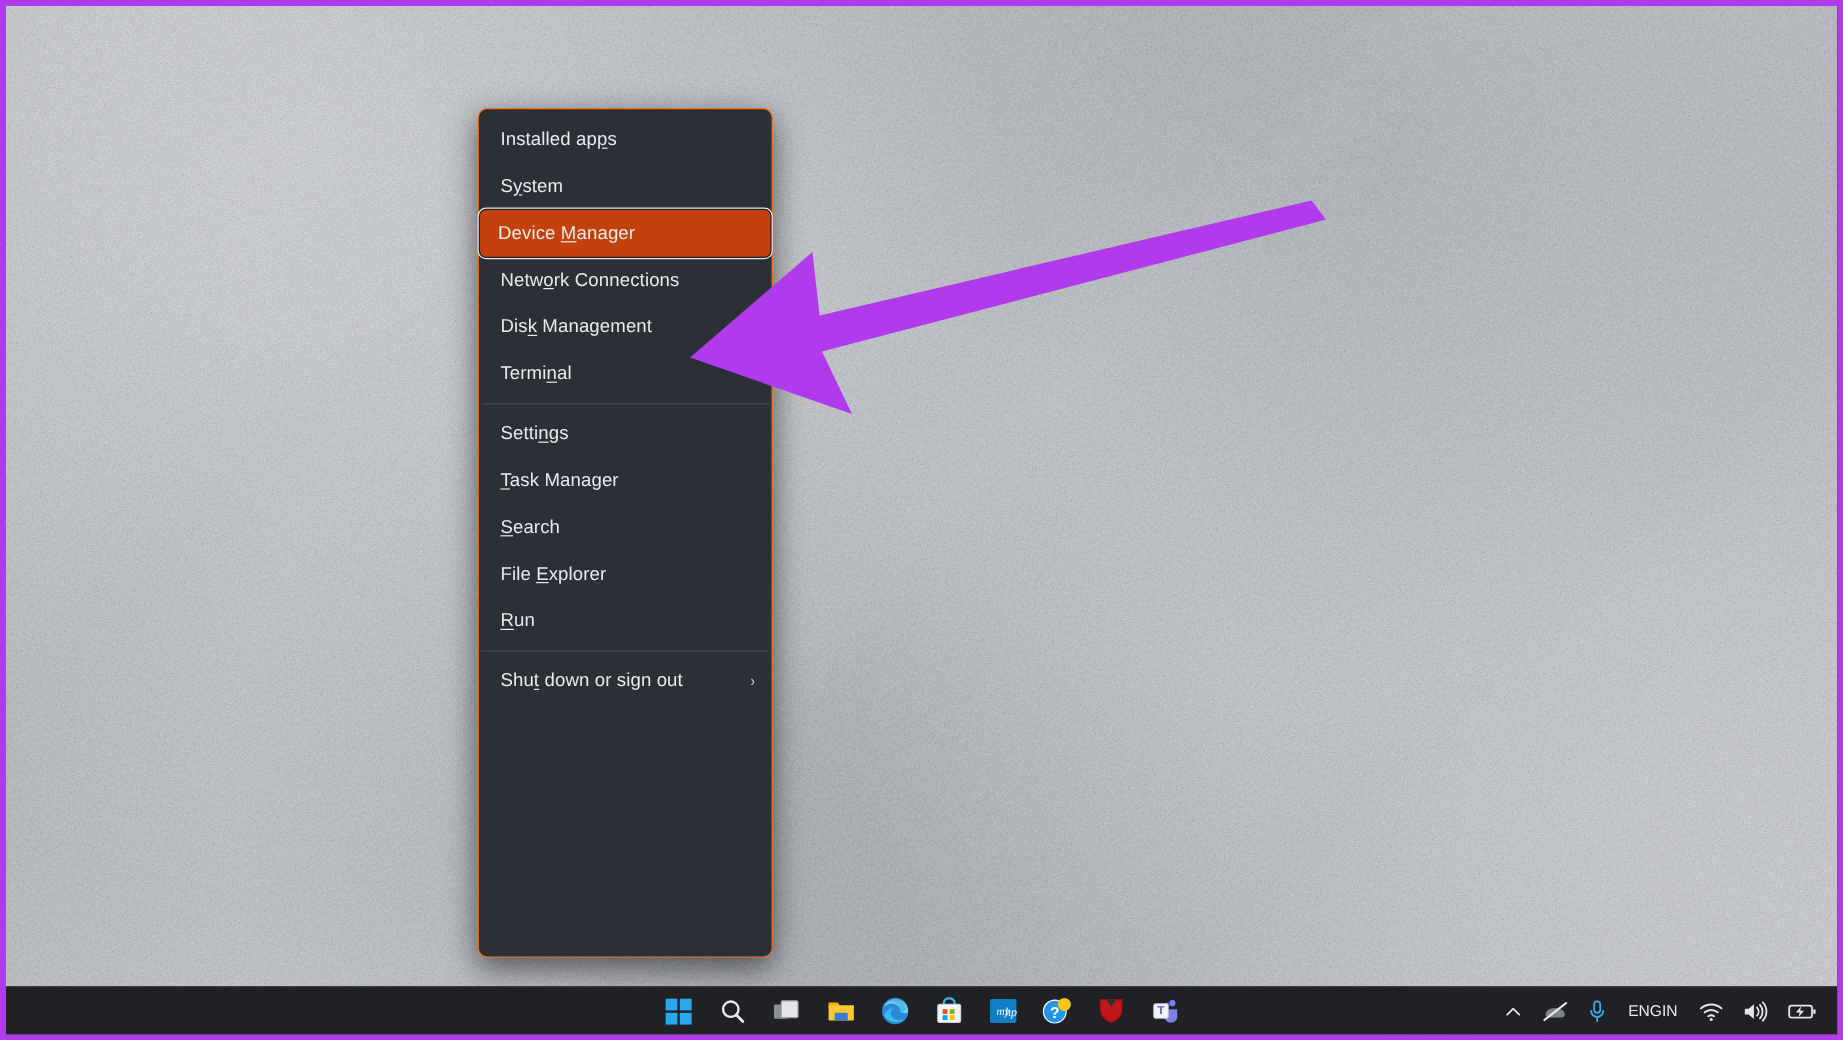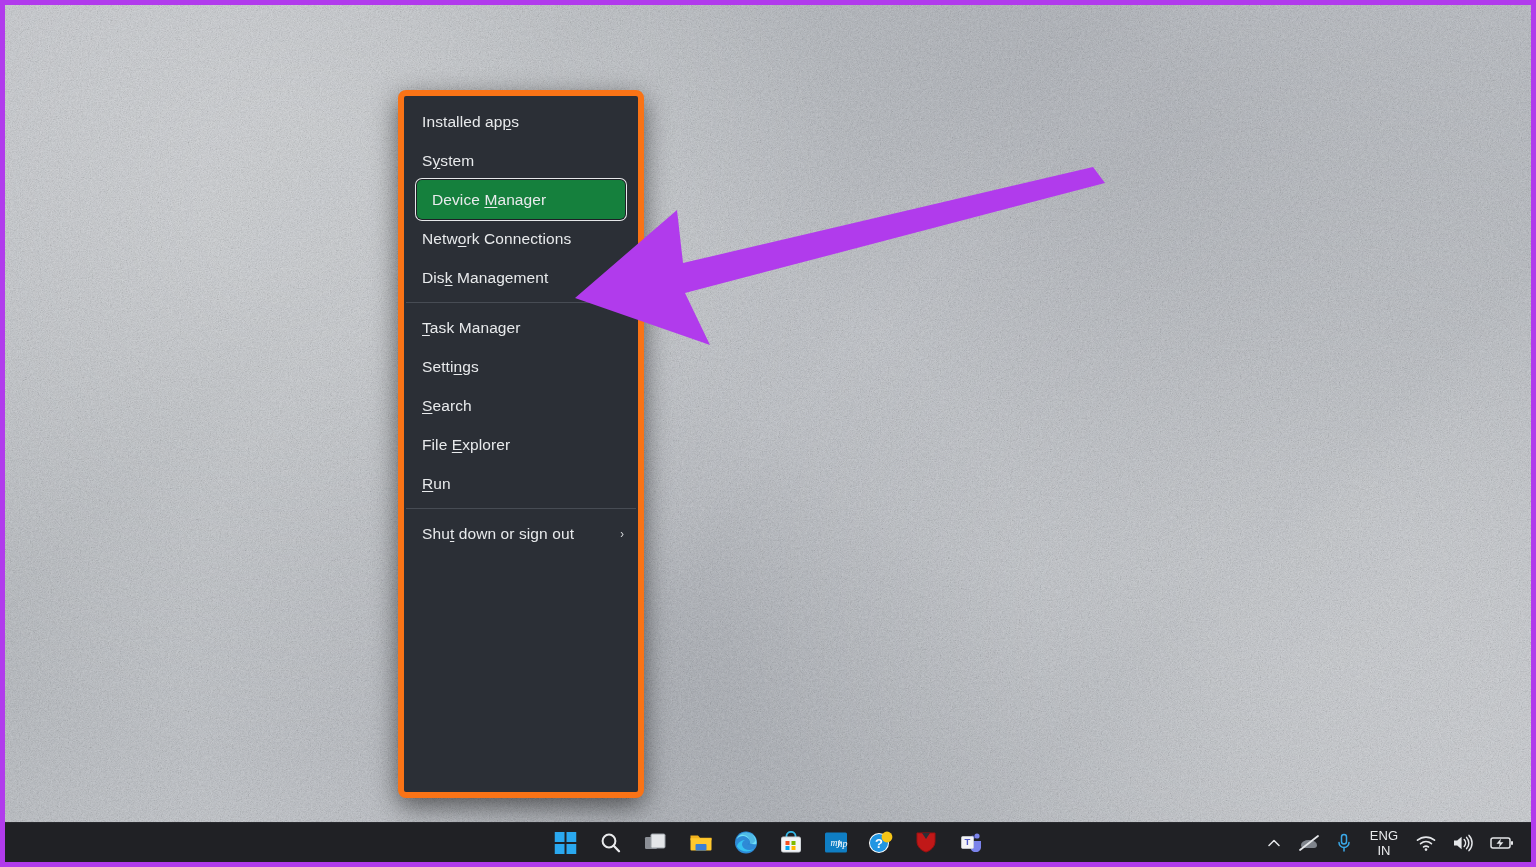--- a/index.html
+++ b/index.html
@@ -38,21 +38,21 @@
     mix-blend-mode:screen;
   }
 
   
   #winx-menu {
     position:absolute;
     left:393px; top:85px;
     width:246px; height:708px;
     background:#2b2f36;
     border-radius:8px;
-    border:6px solid #f97316;
+    border:1px solid #f97316;
     box-shadow:0 8px 26px rgba(0,0,0,.55);
     padding:6px 0 6px 0;
     z-index:5;
   }
   .menu-group { padding:0; }
   .menu-item {
     position:relative;
     height:39px;
     display:flex;
     align-items:center;
@@ -65,23 +65,23 @@
   }
   .menu-item .label { letter-spacing:.1px; }
   .menu-item u { text-decoration:underline; text-underline-offset:2px; }
   .menu-item .chev {
     margin-left:auto;
     font-size:13px;
     color:#d6d9dc;
     transform:scaleX(.85);
   }
   .menu-item.selected {
-    background:#15803d;
+    background:#c2410c;
     border-radius:5px;
-    margin:0 13px;
+    margin:0 1px;
     padding-left:15px;
     box-shadow:0 0 0 1px #1d2026, 0 0 0 2px #e6e8ea;
   }
   .separator {
     height:1px;
     background:#474c54;
     margin:5px 2px;
   }
 
   
@@ -131,21 +131,21 @@
     border-radius:5px;
     padding:0 7px;
   }
   #lang {
     color:#e9eaec;
     font-size:13px;
     line-height:15px;
     text-align:center;
     padding:0 9px;
     height:40px;
-    display:flex; flex-direction:column;
+    display:flex; flex-direction:row;
     align-items:center; justify-content:center;
     border-radius:5px;
   }
 </style>
 </head>
 <body>
 
 <div id="frame">
 
   <div id="wallpaper">
@@ -175,28 +175,31 @@
         </div>
         <div class="menu-item selected">
           <span class="label">Device <u>M</u>anager</span>
         </div>
         <div class="menu-item">
           <span class="label">Netw<u>o</u>rk Connections</span>
         </div>
         <div class="menu-item">
           <span class="label">Dis<u>k</u> Management</span>
         </div>
+        <div class="menu-item">
+          <span class="label">Termi<u>n</u>al</span>
+        </div>
       </div>
     <div class="separator"></div>
     <div class="menu-group" id="grp1">
         <div class="menu-item">
+          <span class="label">Setti<u>n</u>gs</span>
+        </div>
+        <div class="menu-item">
           <span class="label"><u>T</u>ask Manager</span>
-        </div>
-        <div class="menu-item">
-          <span class="label">Setti<u>n</u>gs</span>
         </div>
         <div class="menu-item">
           <span class="label"><u>S</u>earch</span>
         </div>
         <div class="menu-item">
           <span class="label">File <u>E</u>xplorer</span>
         </div>
         <div class="menu-item">
           <span class="label"><u>R</u>un</span>
         </div>

